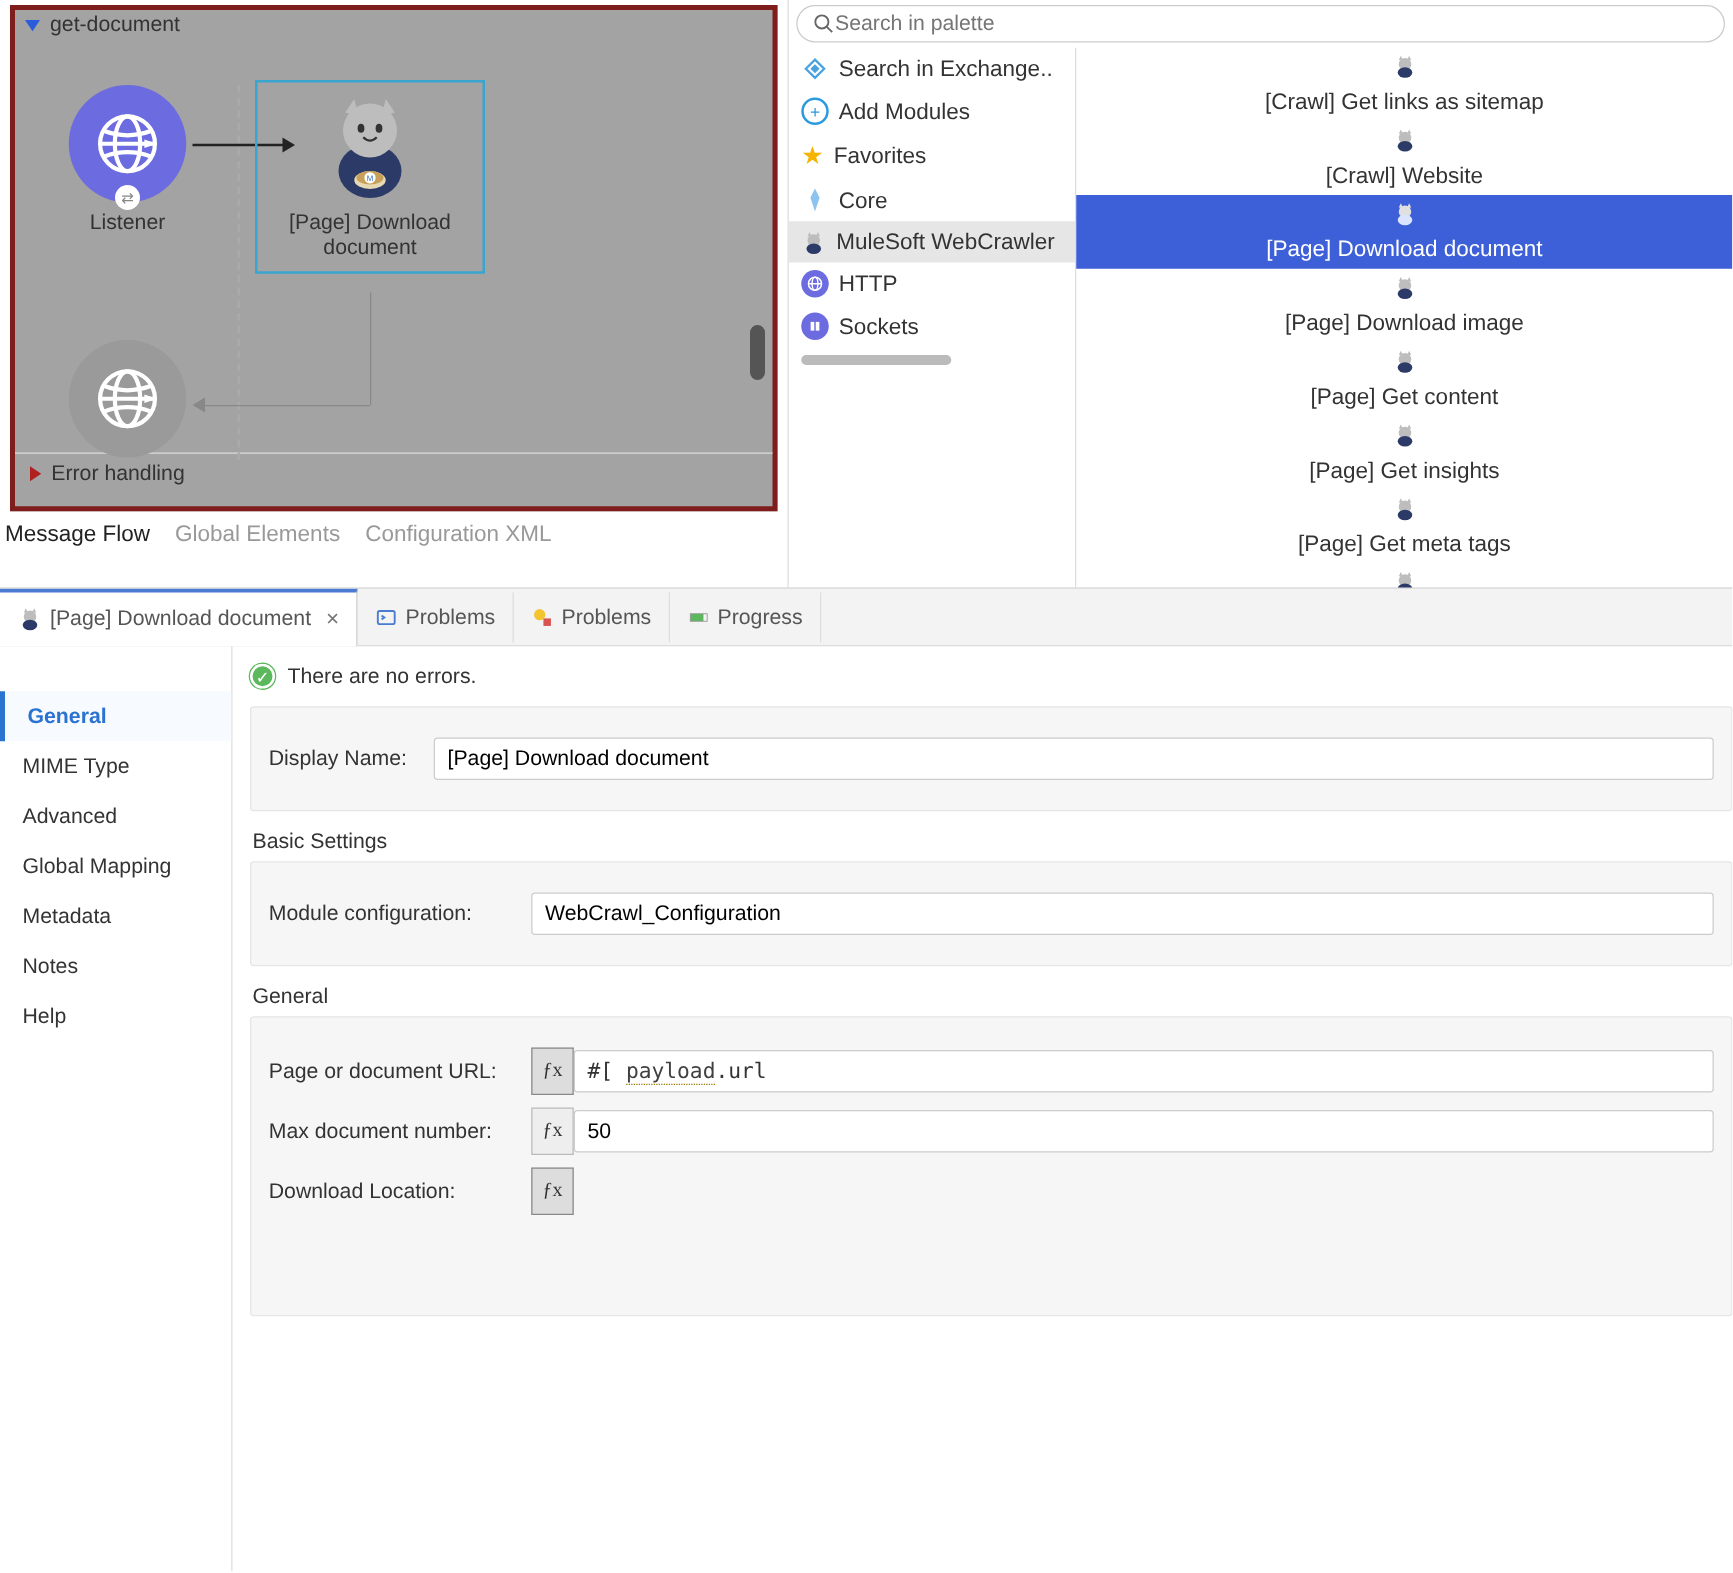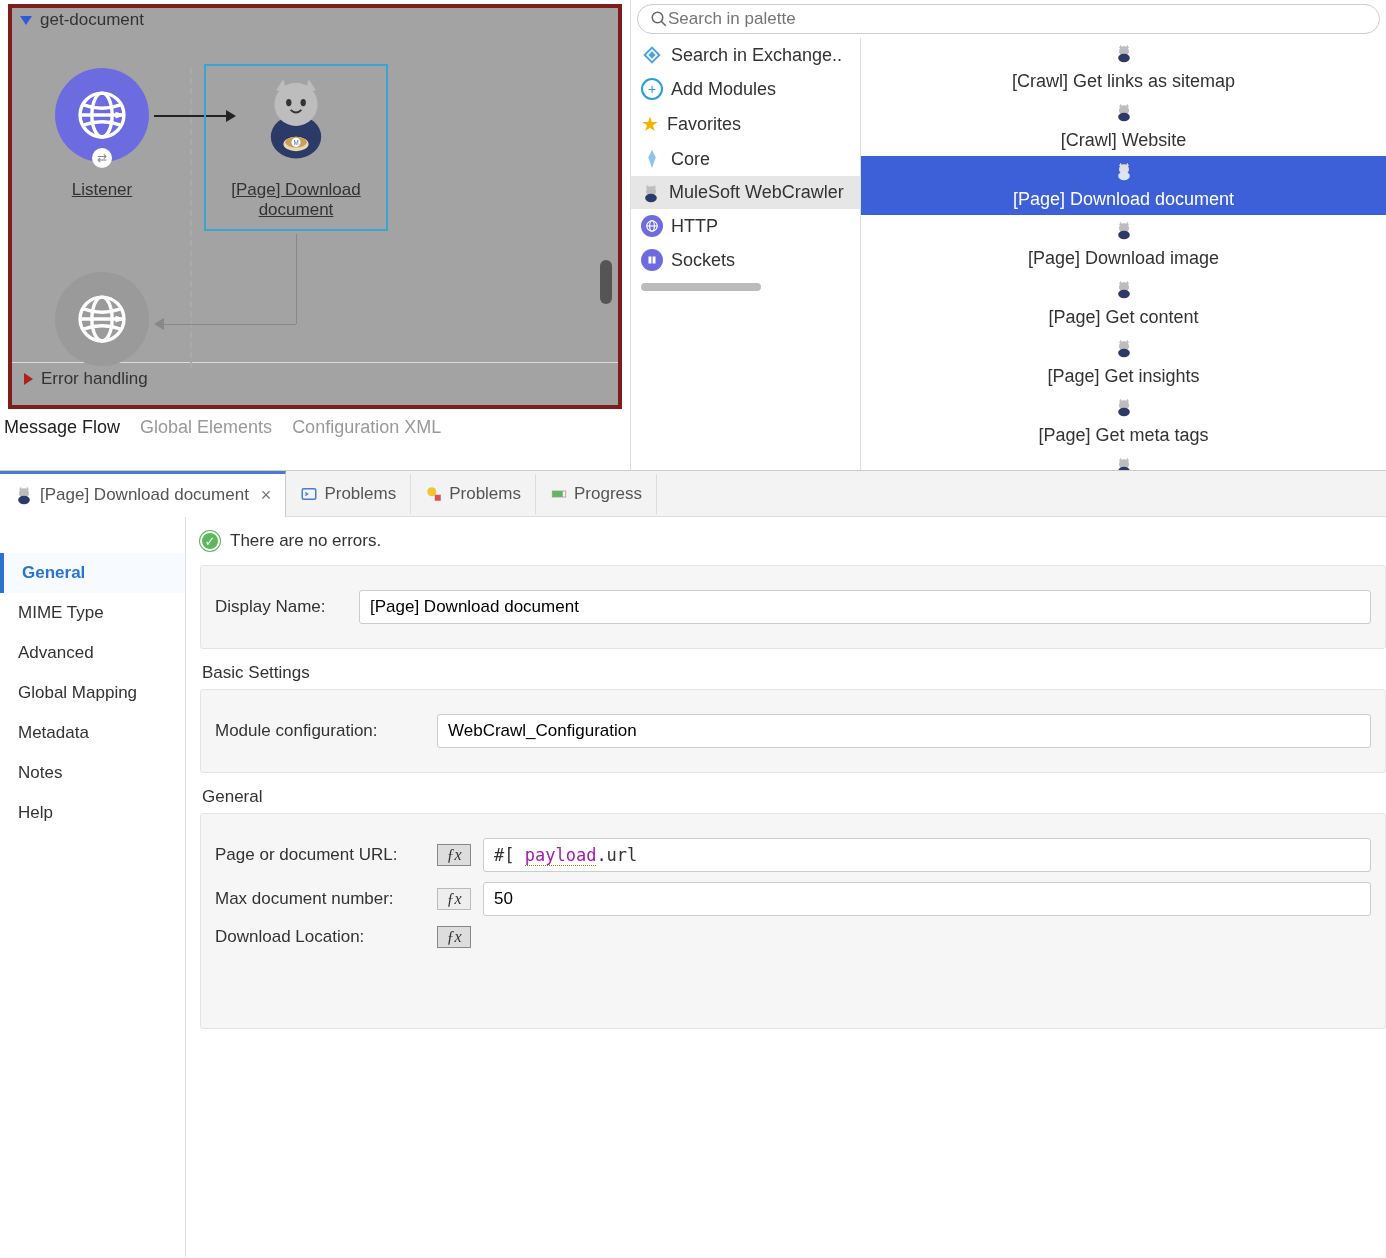--- a/index.html
+++ b/index.html
@@ -10,21 +10,21 @@
 .flow-header { display: flex; align-items: center; padding: 2px 8px; font-size: 17px; }
 .tri-down { width: 0; height: 0; border-left: 6px solid transparent; border-right: 6px solid transparent; border-top: 9px solid #2b5cd9; margin-right: 8px; }
 .tri-right { width: 0; height: 0; border-top: 6px solid transparent; border-bottom: 6px solid transparent; border-left: 9px solid #b02020; margin-right: 8px; }
 .flow-body { position: relative; padding: 10px 0 0 40px; height: 330px; }
 .listener-node { position: absolute; left: 40px; top: 36px; text-align: center; width: 100px; }
 .circle-icon { width: 94px; height: 94px; border-radius: 50%; display: flex; align-items: center; justify-content: center; margin: 0 auto; position: relative; }
 .circle-purple { background: #6c6ce0; }
 .circle-gray { background: #9a9a9a; }
 .globe-svg { width: 54px; height: 54px; }
 .listener-swap { position: absolute; bottom: -6px; left: 50%; transform: translateX(-50%); width: 20px; height: 20px; background: #fff; border-radius: 50%; font-size: 12px; display:flex; align-items:center; justify-content:center; color:#888; }
-.node-label { margin-top: 18px; font-size: 17px; text-decoration: underline; }
+.node-label { margin-top: 6px; font-size: 17px; }
 .download-node { position: absolute; left: 192px; top: 32px; text-align: center; width: 184px; border: 2px solid #3aa6d0; padding: 6px 4px 8px 4px; }
 .cat-icon { width: 90px; height: 90px; margin: 0 auto; }
 .response-node { position: absolute; left: 40px; top: 240px; text-align: center; width: 100px; }
 .dashed-line { position: absolute; left: 178px; top: 36px; border-left: 2px dashed #aaa; height: 300px; }
 .arrow-h { position: absolute; left: 142px; top: 83px; width: 80px; height: 2px; background: #222; }
 .arrow-h:after { content:""; position:absolute; right:-2px; top:-5px; border-left:10px solid #222; border-top:6px solid transparent; border-bottom:6px solid transparent; }
 .connector-v { position: absolute; left: 284px; top: 202px; width: 1px; height: 90px; background: #888; }
 .connector-h { position: absolute; left: 148px; top: 292px; width: 136px; height: 1px; background: #888; }
 .arrow-back { position:absolute; left:142px; top:286px; border-right:10px solid #888; border-top:6px solid transparent; border-bottom:6px solid transparent; }
 .error-row { display: flex; align-items: center; padding: 6px 12px; border-top: 1px solid #ddd; font-size: 17px; }
@@ -53,27 +53,27 @@
 .close-x { font-size: 18px; color: #777; margin-left: 6px; cursor:pointer; }
 .prop-body { display: flex; height: 740px; }
 .prop-nav { width: 186px; border-right: 1px solid #ddd; padding-top: 36px; }
 .prop-nav-item { padding: 10px 18px; font-size: 17px; cursor:pointer; }
 .prop-nav-item.active { color: #2b73d0; font-weight: 600; border-left: 4px solid #2b73d0; background:#f7faff; }
 .prop-content { flex: 1; padding: 14px 0 0 14px; }
 .status-row { display: flex; align-items: center; gap: 10px; font-size: 17px; margin-bottom: 14px; }
 .ok-badge { width: 20px; height: 20px; border-radius: 50%; background: #5cb85c; color:#fff; display:flex; align-items:center; justify-content:center; font-size:13px; box-shadow: inset 0 0 0 2px #fff, 0 0 0 1px #5cb85c; }
 .form-block { background: #f6f6f6; border: 1px solid #e5e5e5; border-radius: 3px; padding: 14px 14px; margin-bottom: 14px; }
 .section-label { font-size: 17px; color: #333; margin: 4px 2px 6px 2px; }
-.form-row { display: flex; align-items: center; gap: 12px; margin: 10px 0; }
+.form-row { display: flex; align-items: center; gap: 0; margin: 10px 0; }
 .form-label { width: 210px; font-size: 17px; }
 .text-input { flex:1; border: 1px solid #ccc; border-radius: 3px; padding: 6px 10px; font-size: 17px; background:#fff; }
-.fx-btn { width: 34px; height: 22px; border: 1px solid #bbb; background: #eee; font-style: italic; font-family: serif; font-size: 16px; display:flex; align-items:center; justify-content:center; cursor:pointer; }
+.fx-btn { width: 34px; height: 38px; border: 1px solid #bbb; background: #eee; font-family: serif; font-size: 16px; display:flex; align-items:center; justify-content:center; cursor:pointer; }
 .fx-btn.active { border: 1px solid #888; background:#ddd; }
 .code-span { font-family: "Menlo", monospace; font-size: 17px; }
-.code-kw { color: #a21caf; border-bottom: 1px dotted #9a7a00; }
+.code-kw { color: #404040; border-bottom: 1px dotted #9a7a00; }
 .mini-svg { width: 22px; height: 22px; }
 </style>
 </head>
 <body>
 
 <div class="top-area">
 
   <div class="canvas-area">
     <div class="flow-box">
       <div class="flow-header">

